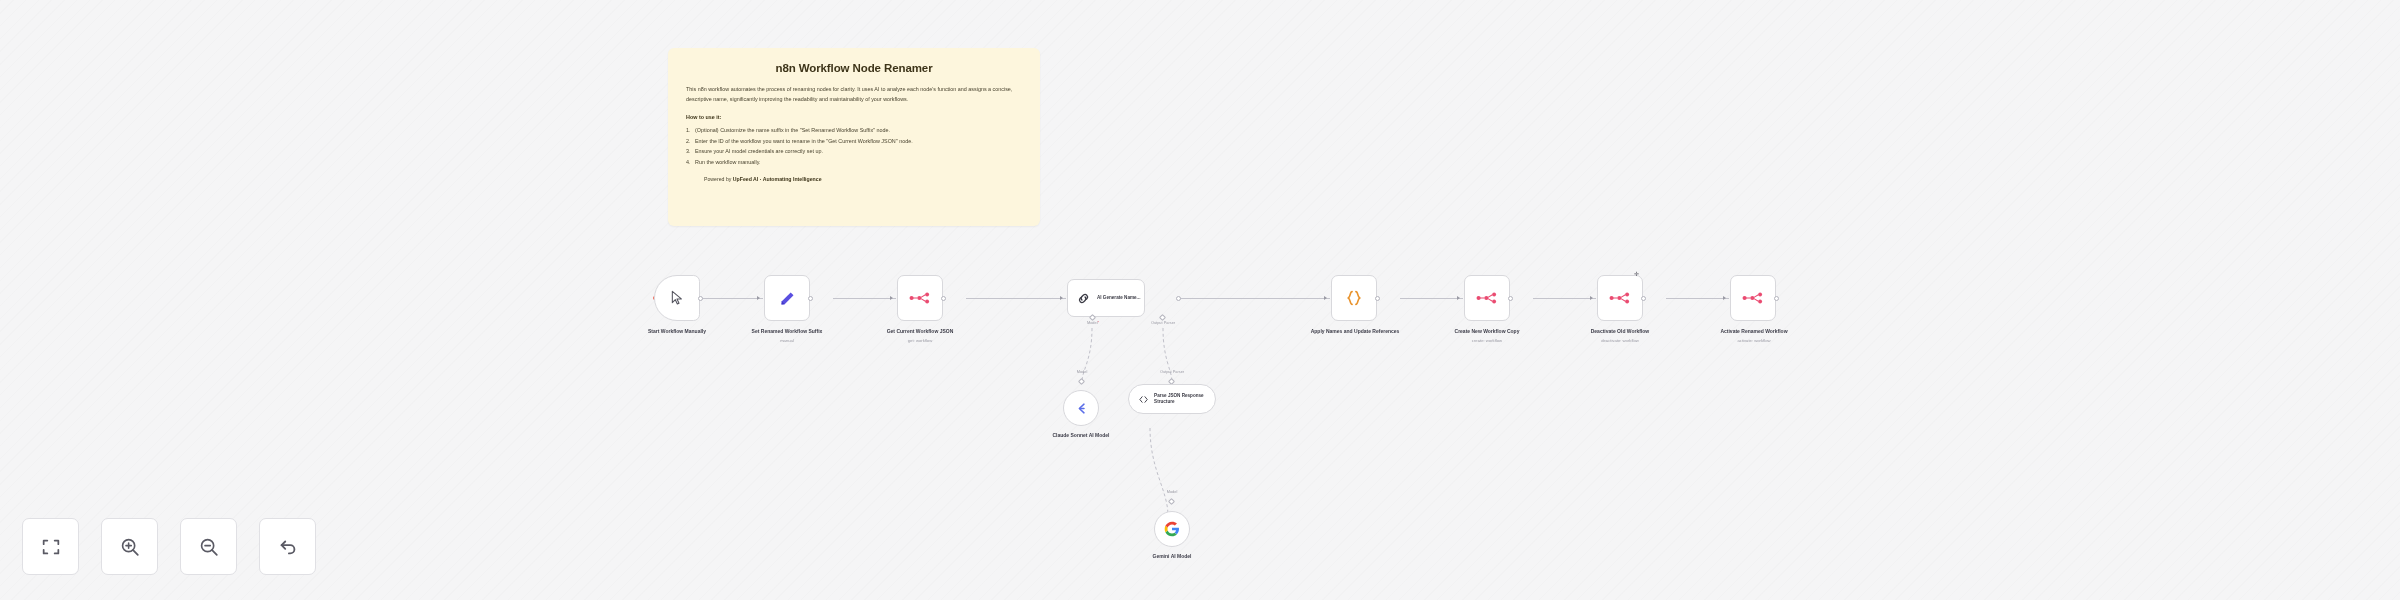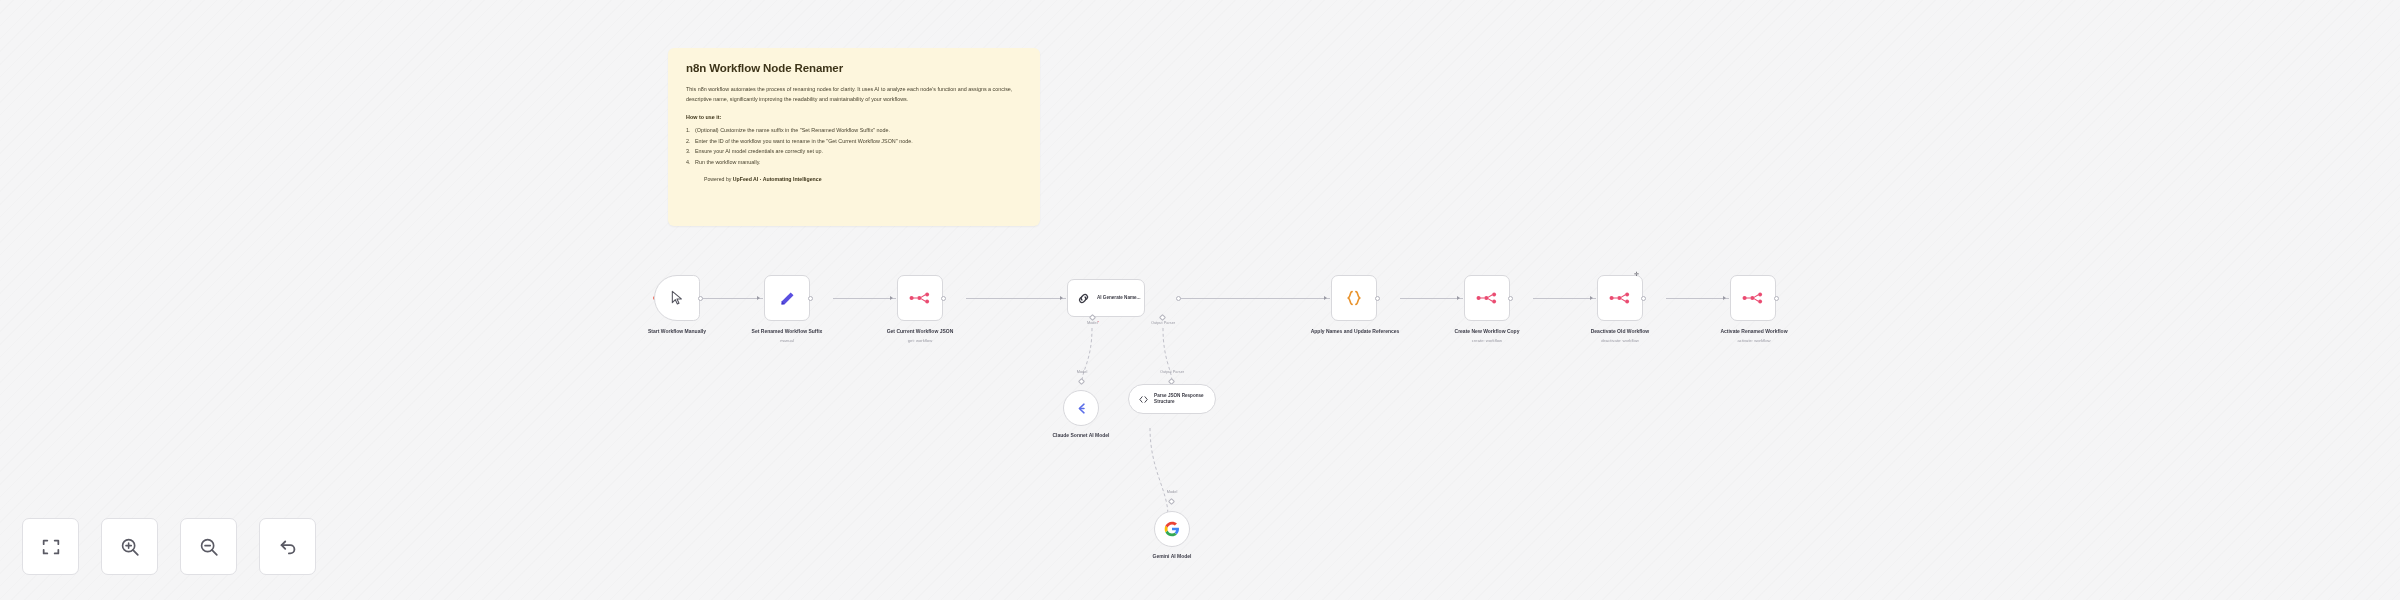--- a/index.html
+++ b/index.html
@@ -32,20 +32,21 @@
     border-radius: 6px;
     padding: 14px 18px 10px 18px;
     box-shadow: 0 1px 2px rgba(0,0,0,0.05);
   }
   #sticky .note-title {
     font-size: 11.5px;
     font-weight: bold;
     color: #3d3419;
     letter-spacing: -0.1px;
     margin-bottom: 11px;
+    text-align: center;
   }
   #sticky .note-body {
     font-size: 5.4px;
     line-height: 1.78;
     color: #4a4430;
     margin-bottom: 10px;
   }
   #sticky .note-howto {
     font-size: 5.4px;
     font-weight: bold;

